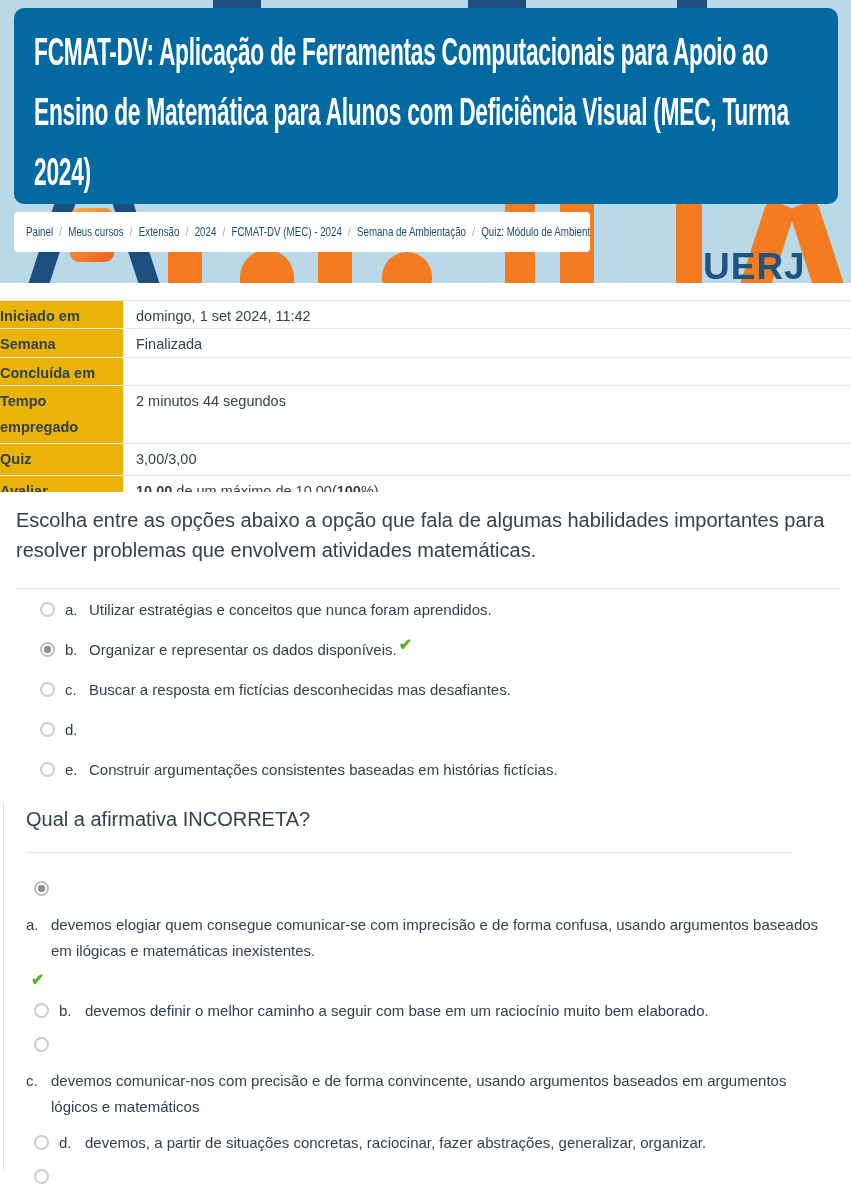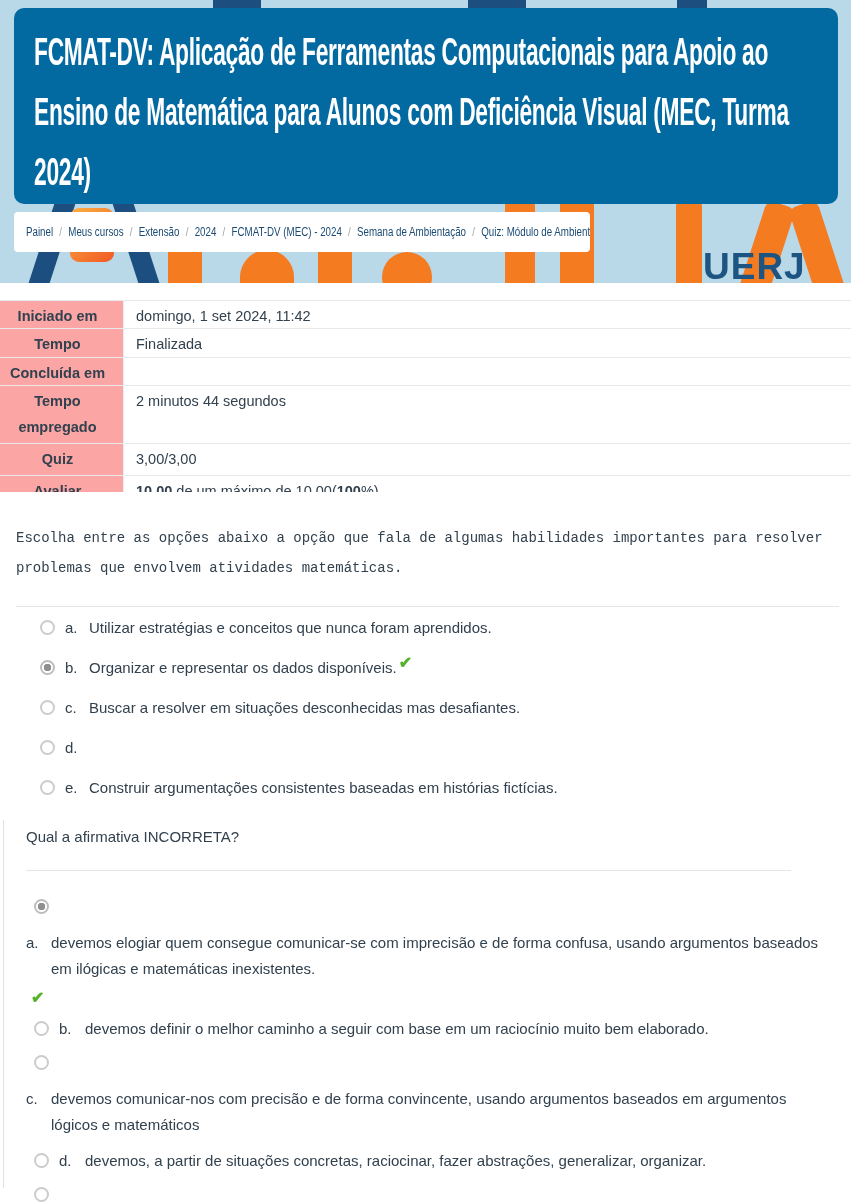--- a/index.html
+++ b/index.html
@@ -39,44 +39,44 @@
                 background:#fff; border-radius:4px; z-index:4; display:flex;
                 align-items:center; padding:0 12px; overflow:hidden; }
   .crumb-inner{ display:flex; align-items:center; white-space:nowrap;
                 transform:scaleX(0.78); transform-origin:0 50%; font-size:12.5px; }
   .crumb-link { color:#1a4a73; cursor:pointer; }
   .crumb-sep  { color:#9aa7b0; margin:0 8px; }
 
   
   .summary { margin-top:17px; height:192px; overflow:hidden; }
   .srow { display:flex; border-top:1px solid #e9e9e9; font-size:14.5px; }
-  .srow .lbl { width:124px; background:#fca5a5; border-right:1px solid #ededed;
-               text-align:center; padding:2px 8px 2px 0; font-weight:bold; line-height:26px; }
+  .srow .lbl { width:124px; background:#eab308; border-right:1px solid #ededed;
+               text-align:left; padding:2px 8px 2px 0; font-weight:bold; line-height:26px; }
   .srow .val { flex:1; padding:2px 0 2px 12px; line-height:26px; }
   .r1 { height:28px; } .r2 { height:29px; } .r3 { height:28px; }
   .r4 { height:58px; } .r5 { height:32px; } .r6 { height:40px; }
 
   
   .q1 { padding:0 4px 0 16px; }
-  .q1 .question { font-size:14px; line-height:30px; margin-top:31px;font-family:Liberation Mono, monospace; }
+  .q1 .question { font-size:20px; line-height:30px; margin-top:13px; }
   .divider { height:1px; background:#e5e5e5; }
   .q1 .divider { margin:23px 8px 0 0; }
   .opt { display:flex; align-items:center; height:40px; padding-left:24px; font-size:15px; }
   .opt:first-of-type { margin-top:19px; }
   .opt .ltr { margin-left:10px; width:24px; }
   .radio { width:15px; height:15px; border:2px solid #cccccc; border-radius:50%;
            background:#fff; flex:none; display:inline-block; cursor:pointer; }
   .radio.selected { border-color:#bdbdbd;
            background:radial-gradient(circle,#8f8f8f 0 3.5px,#ffffff 4px); }
   .check { color:#54b32b; font-size:16px; font-weight:bold; line-height:1; }
   .opt .check { margin-left:2px; position:relative; top:-4px; }
 
   .q2 { margin:13px 0 0 3px; border-left:1px solid #e2e2e2;
         padding:6px 30px 0 22px; height:368px; }
-  .q2 .question { font-size:15px; line-height:22px; }
+  .q2 .question { font-size:20px; line-height:22px; }
   .q2 .divider { margin:22px 25px 0 0; width:765px; }
   .q2 .radio-standalone { margin:28px 0 0 8px; }
   .q2 .radio-lone { margin:18px 0 0 8px; }
   .q2 .opt-text { display:flex; margin-top:12px; font-size:15px; line-height:26px; }
   .q2 .opt-text .ltr { width:25px; flex:none; }
   .q2 .opt-text .txt { flex:1; }
   .q2 .check-standalone { margin:8px 0 0 5px; }
   .q2 .opt-inline { display:flex; align-items:center; margin-top:14px;
                     padding-left:8px; font-size:15px; }
   .q2 .opt-inline .ltr { margin-left:10px; width:26px; }
@@ -126,21 +126,21 @@
     </div>
   </div>
 </div>
 
 <div class="summary">
   <div class="srow r1">
     <div class="lbl">Iniciado em</div>
     <div class="val">domingo, 1 set 2024, 11:42</div>
   </div>
   <div class="srow r2">
-    <div class="lbl">Tempo</div>
+    <div class="lbl">Semana</div>
     <div class="val">Finalizada</div>
   </div>
   <div class="srow r3">
     <div class="lbl">Concluída em</div>
   </div>
   <div class="srow r4">
     <div class="lbl">Tempo empregado</div>
     <div class="val">2 minutos 44 segundos</div>
   </div>
   <div class="srow r5">
@@ -164,21 +164,21 @@
   </div>
   <div class="opt">
     <span class="radio selected"></span>
     <span class="ltr">b.</span>
     <span class="txt">Organizar e representar os dados disponíveis.</span>
     <span class="check">✔</span>
   </div>
   <div class="opt">
     <span class="radio"></span>
     <span class="ltr">c.</span>
-    <span class="txt">Buscar a resolver em situações desconhecidas mas desafiantes.</span>
+    <span class="txt">Buscar a resposta em fictícias desconhecidas mas desafiantes.</span>
   </div>
   <div class="opt">
     <span class="radio"></span>
     <span class="ltr">d.</span>
   </div>
   <div class="opt">
     <span class="radio"></span>
     <span class="ltr">e.</span>
     <span class="txt">Construir argumentações consistentes baseadas em histórias fictícias.</span>
   </div>

